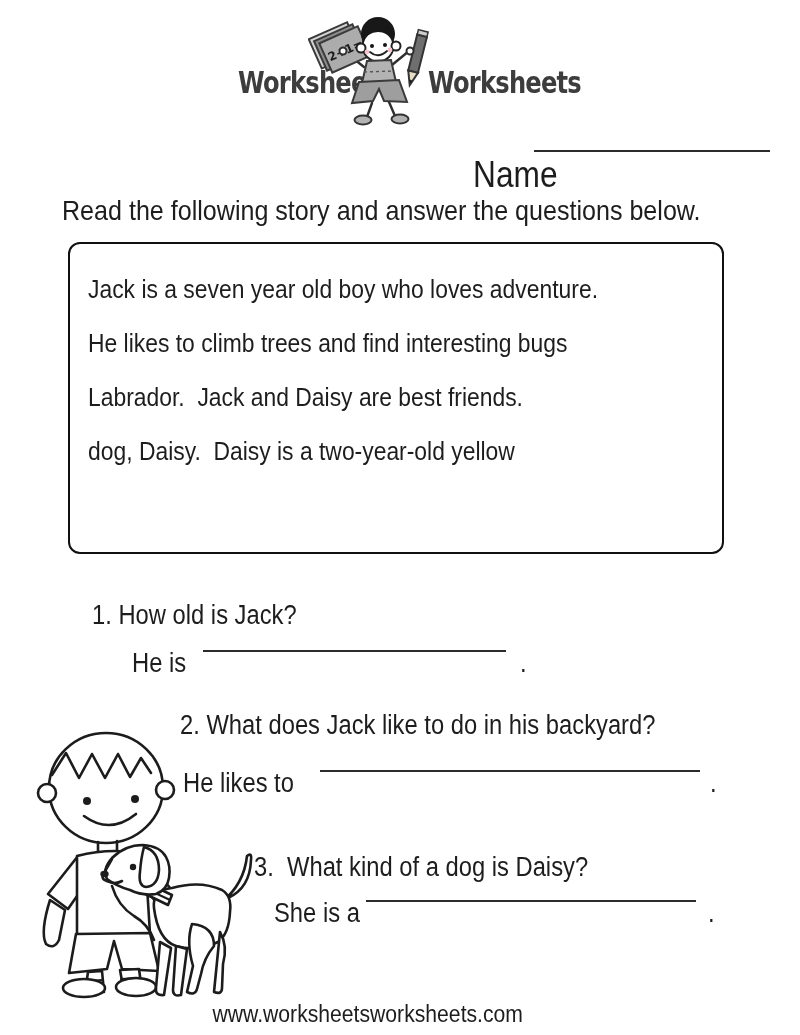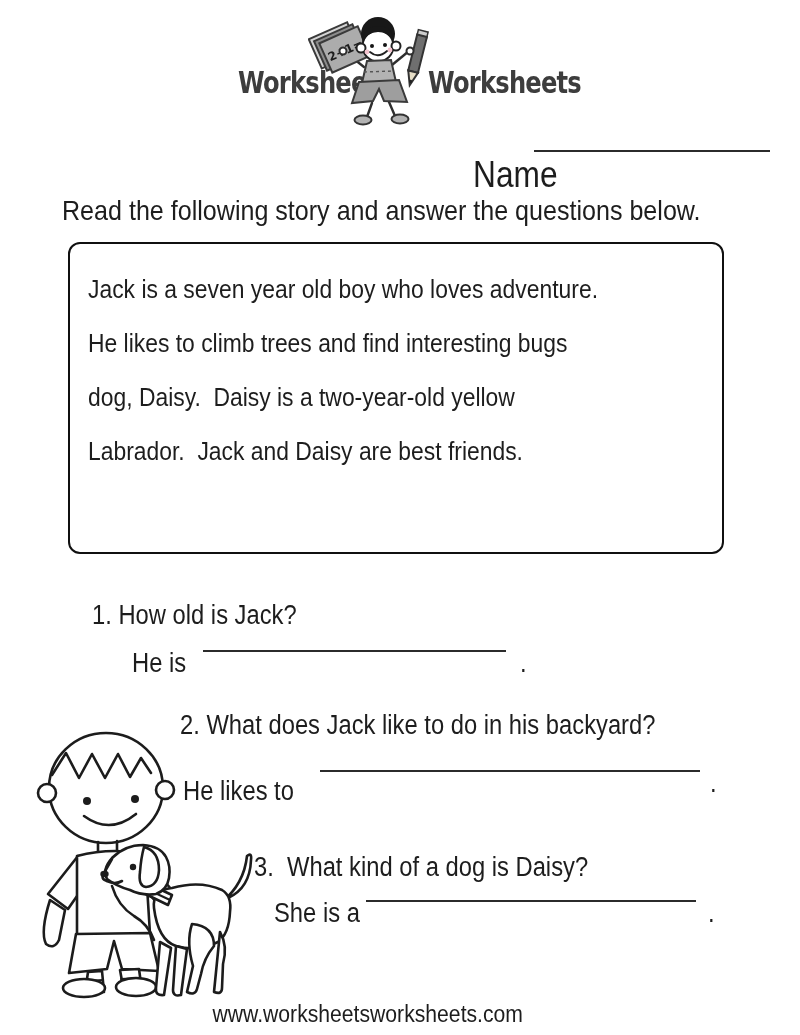--- a/index.html
+++ b/index.html
@@ -120,39 +120,39 @@
 <div class="blank-line" style="left:534px; top:150px; width:236px;"></div>
 
 <div class="abs" style="left:62px; top:194px; font-size:28.5px;">
   <span class="cond">Read the following story and answer the questions below.</span>
 </div>
 
 <div class="story-box"></div>
 <div class="story-text">
   <div class="story-line"><span class="cond">Jack is a seven year old boy who loves adventure.</span></div>
   <div class="story-line"><span class="cond">He likes to climb trees and find interesting bugs</span></div>
+  <div class="story-line"><span class="cond">Labrador.  Jack and Daisy are best friends.</span></div>
   <div class="story-line"><span class="cond">dog, Daisy.  Daisy is a two-year-old yellow</span></div>
-  <div class="story-line"><span class="cond">Labrador.  Jack and Daisy are best friends.</span></div>
 </div>
 
 <div class="abs q-label" style="left:92px; top:600px;">
   <span class="cond">1. How old is Jack?</span>
 </div>
 <div class="abs a-text" style="left:132px; top:648px;">
   <span class="cond">He is</span>
 </div>
 <div class="blank-line" style="left:203px; top:650px; width:303px;"></div>
 <div class="abs a-text" style="left:520px; top:648px;">
   <span class="cond">.</span>
 </div>
 
 <div class="abs q-label" style="left:180px; top:710px;">
   <span class="cond">2. What does Jack like to do in his backyard?</span>
 </div>
-<div class="abs a-text" style="left:183px; top:768px;margin-top:8px;">
+<div class="abs a-text" style="left:183px; top:768px;">
   <span class="cond">He likes to</span>
 </div>
 <div class="blank-line" style="left:320px; top:770px; width:380px;"></div>
 <div class="abs a-text" style="left:710px; top:768px;">
   <span class="cond">.</span>
 </div>
 
 <div class="abs q-label" style="left:254px; top:840px;margin-top:12px;">
   <span class="cond">3.  What kind of a dog is Daisy?</span>
 </div>

